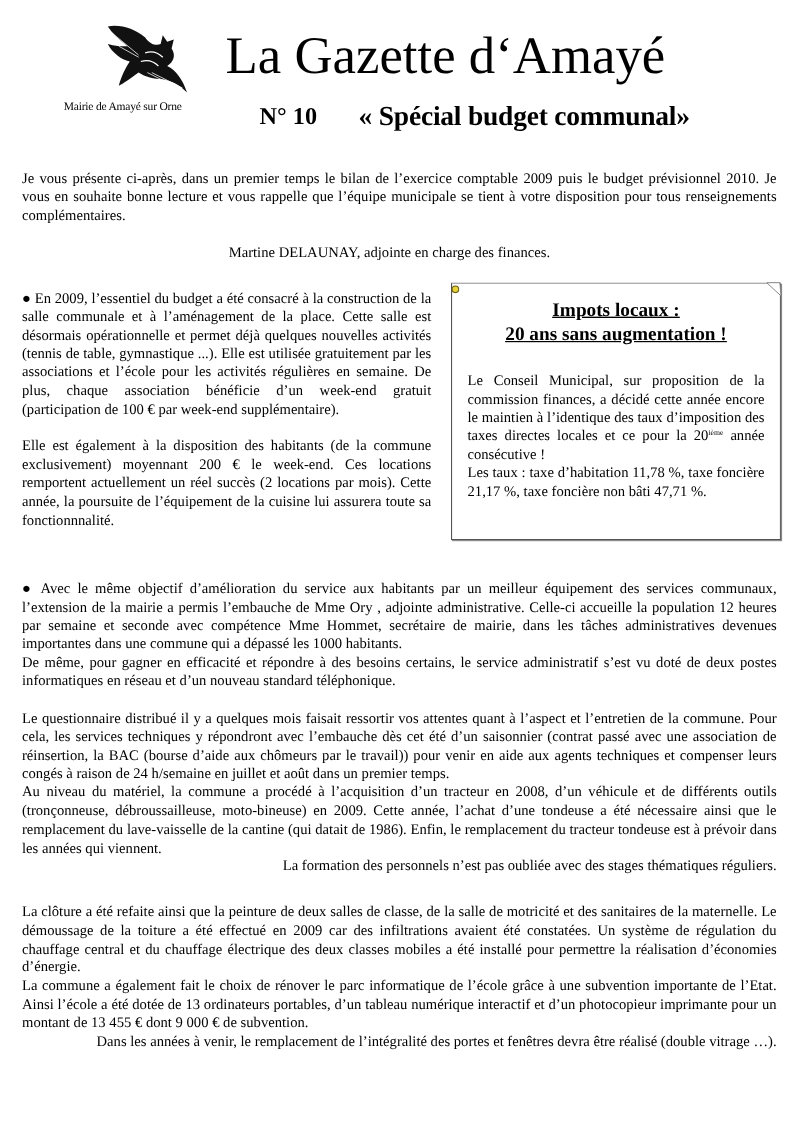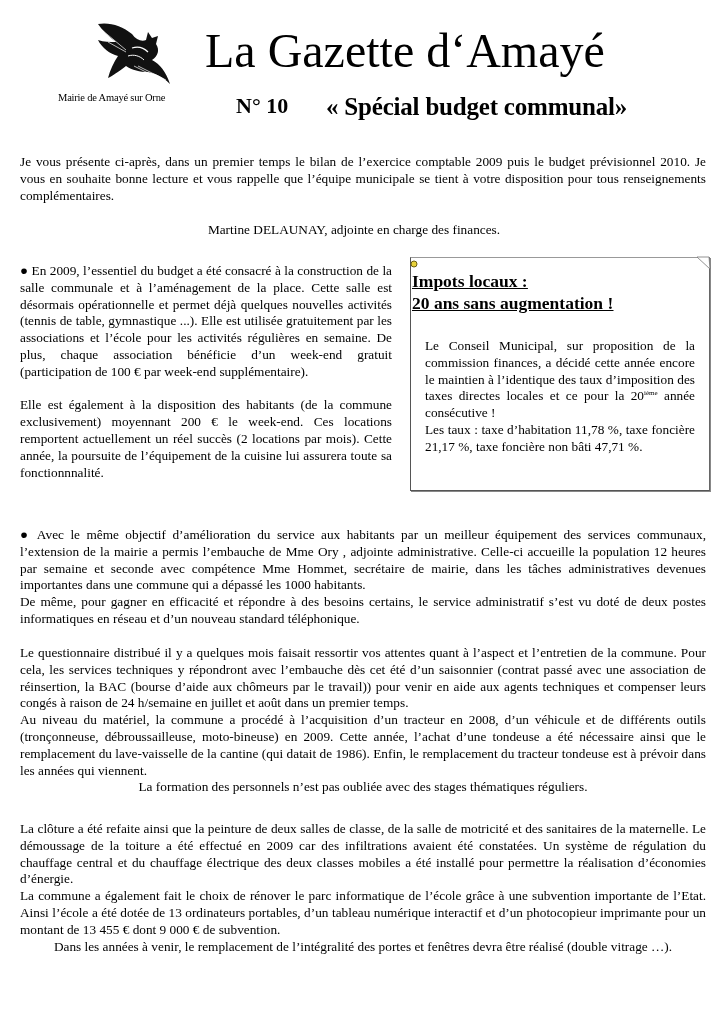--- a/index.html
+++ b/index.html
@@ -36,33 +36,33 @@
 
   #tax-box {
     left: 410px; top: 257px; width: 298px; height: 232px;
     border: 1px solid #555; border-top-color: #999; border-right-color: #666;
     box-shadow: 1px 1px 0 #888;
     background: #fff;
   }
   #pin-icon { left: 410px; top: 254px; width: 8px; height: 8px; }
   #fold-icon { left: 697px; top: 256px; width: 14px; height: 14px; }
   #tax-title {
-    left: 412px; top: 270px; width: 296px; 
+    left: 412px; top: 270px; width: 296px; text-align: center;
     font-size: 17.5px; font-weight: bold; line-height: 22px; text-decoration: underline;
   }
   #tax-title span { text-decoration: underline; display: block; }
   #tax-body { left: 425px; top: 338px; width: 270px; font-size: 13.3px; line-height: 16.8px; text-align: justify; }
   #tax-body p { margin: 0; }
   sup { font-size: 7px; line-height: 0; vertical-align: 5px; }
 
   #sec2 { left: 20px; top: 527px; width: 686px; }
   #sec3 { left: 20px; top: 645px; width: 686px; }
   #sec4 { left: 20px; top: 821px; width: 686px; }
   .sec p { margin: 0; }
-  .sec .nojust { text-align: center; }
+  .sec .nojust { text-align: right; }
 </style>
 </head>
 <body>
 
 <div class="abs" id="logo">
   <svg width="90" height="70" viewBox="0 0 90 70">
     <path d="M10 4 C22 2 34 6 44 14 C48 20 54 22 58 20 L60 12 L64 18 L70 16 L68 24 C72 30 70 36 64 40 C72 44 78 52 82 64 C74 56 68 54 60 52 C52 52 44 50 38 46 C30 52 24 56 20 58 C22 50 26 42 30 36 C22 34 14 28 10 20 C16 22 22 22 28 22 C20 16 14 10 10 4 Z" fill="#111"></path>
     <path d="M44 28 C50 26 56 28 60 32" stroke="#fff" stroke-width="1.2" fill="none"></path>
     <path d="M40 36 C46 34 52 36 56 40" stroke="#fff" stroke-width="1" fill="none"></path>
     <path d="M14 10 L38 30 M20 22 L38 32 M50 46 L78 60 M46 46 L66 56" stroke="#fff" stroke-width="0.7" fill="none"></path>

